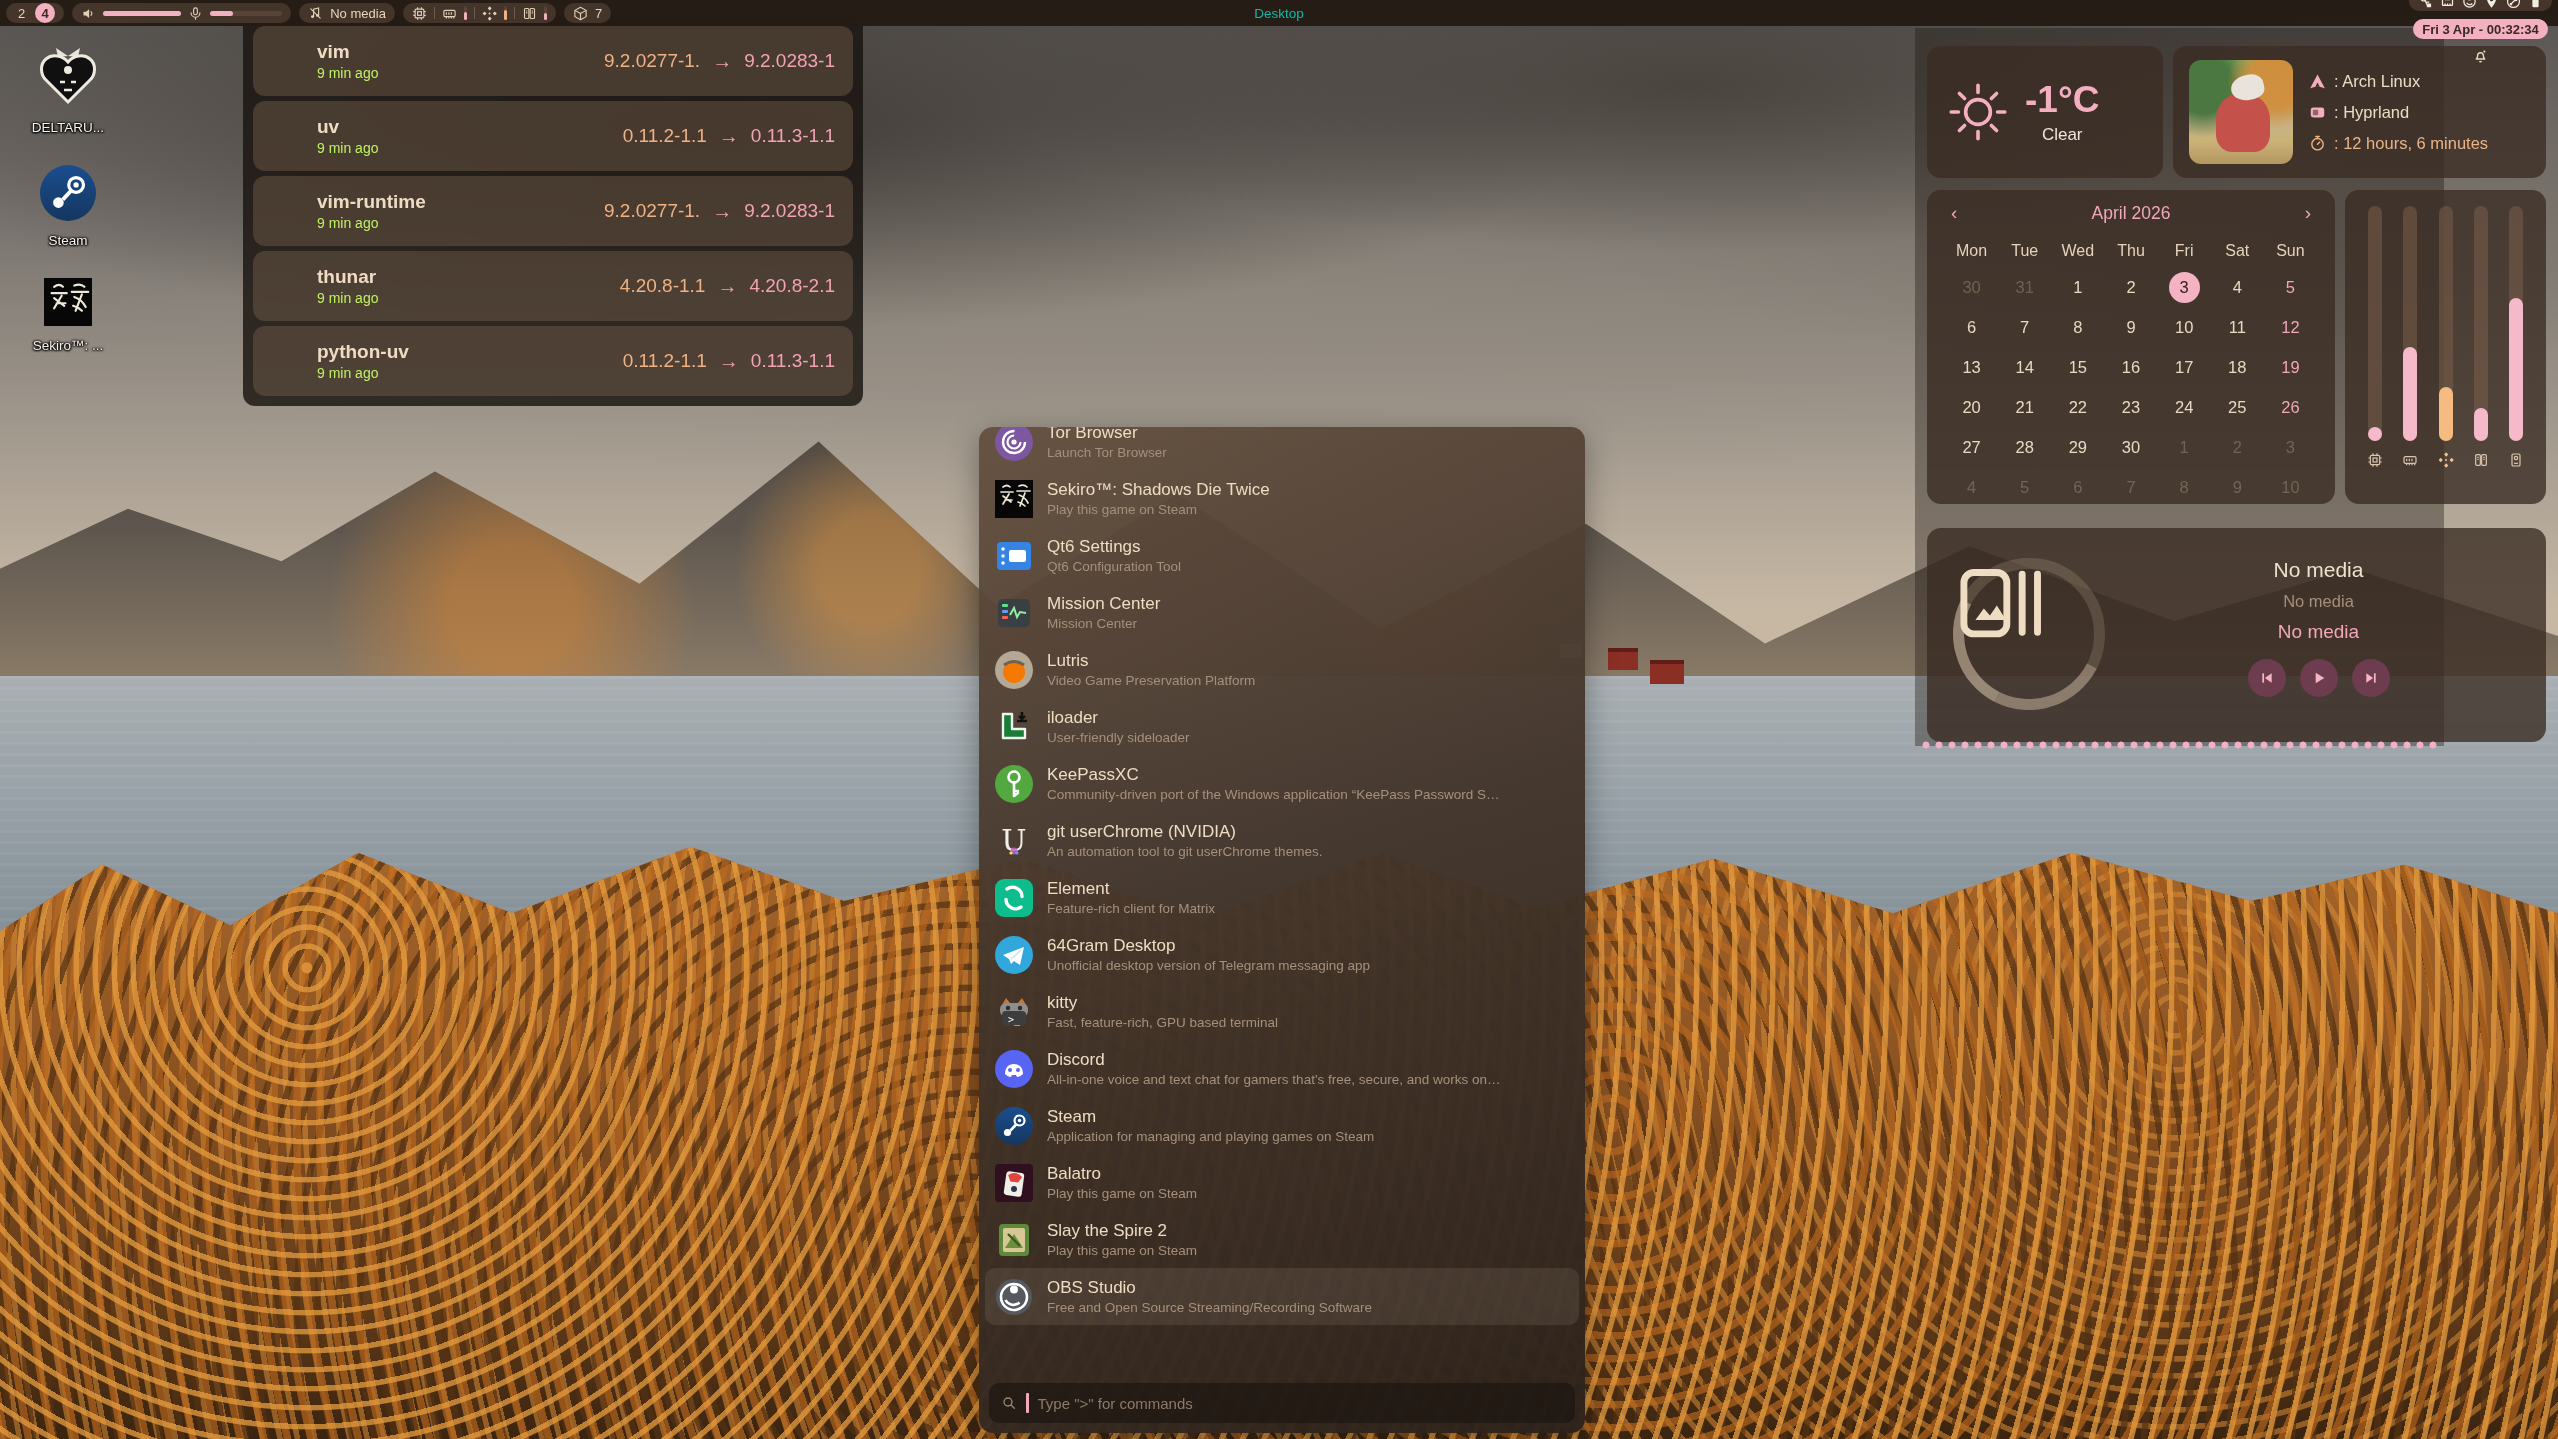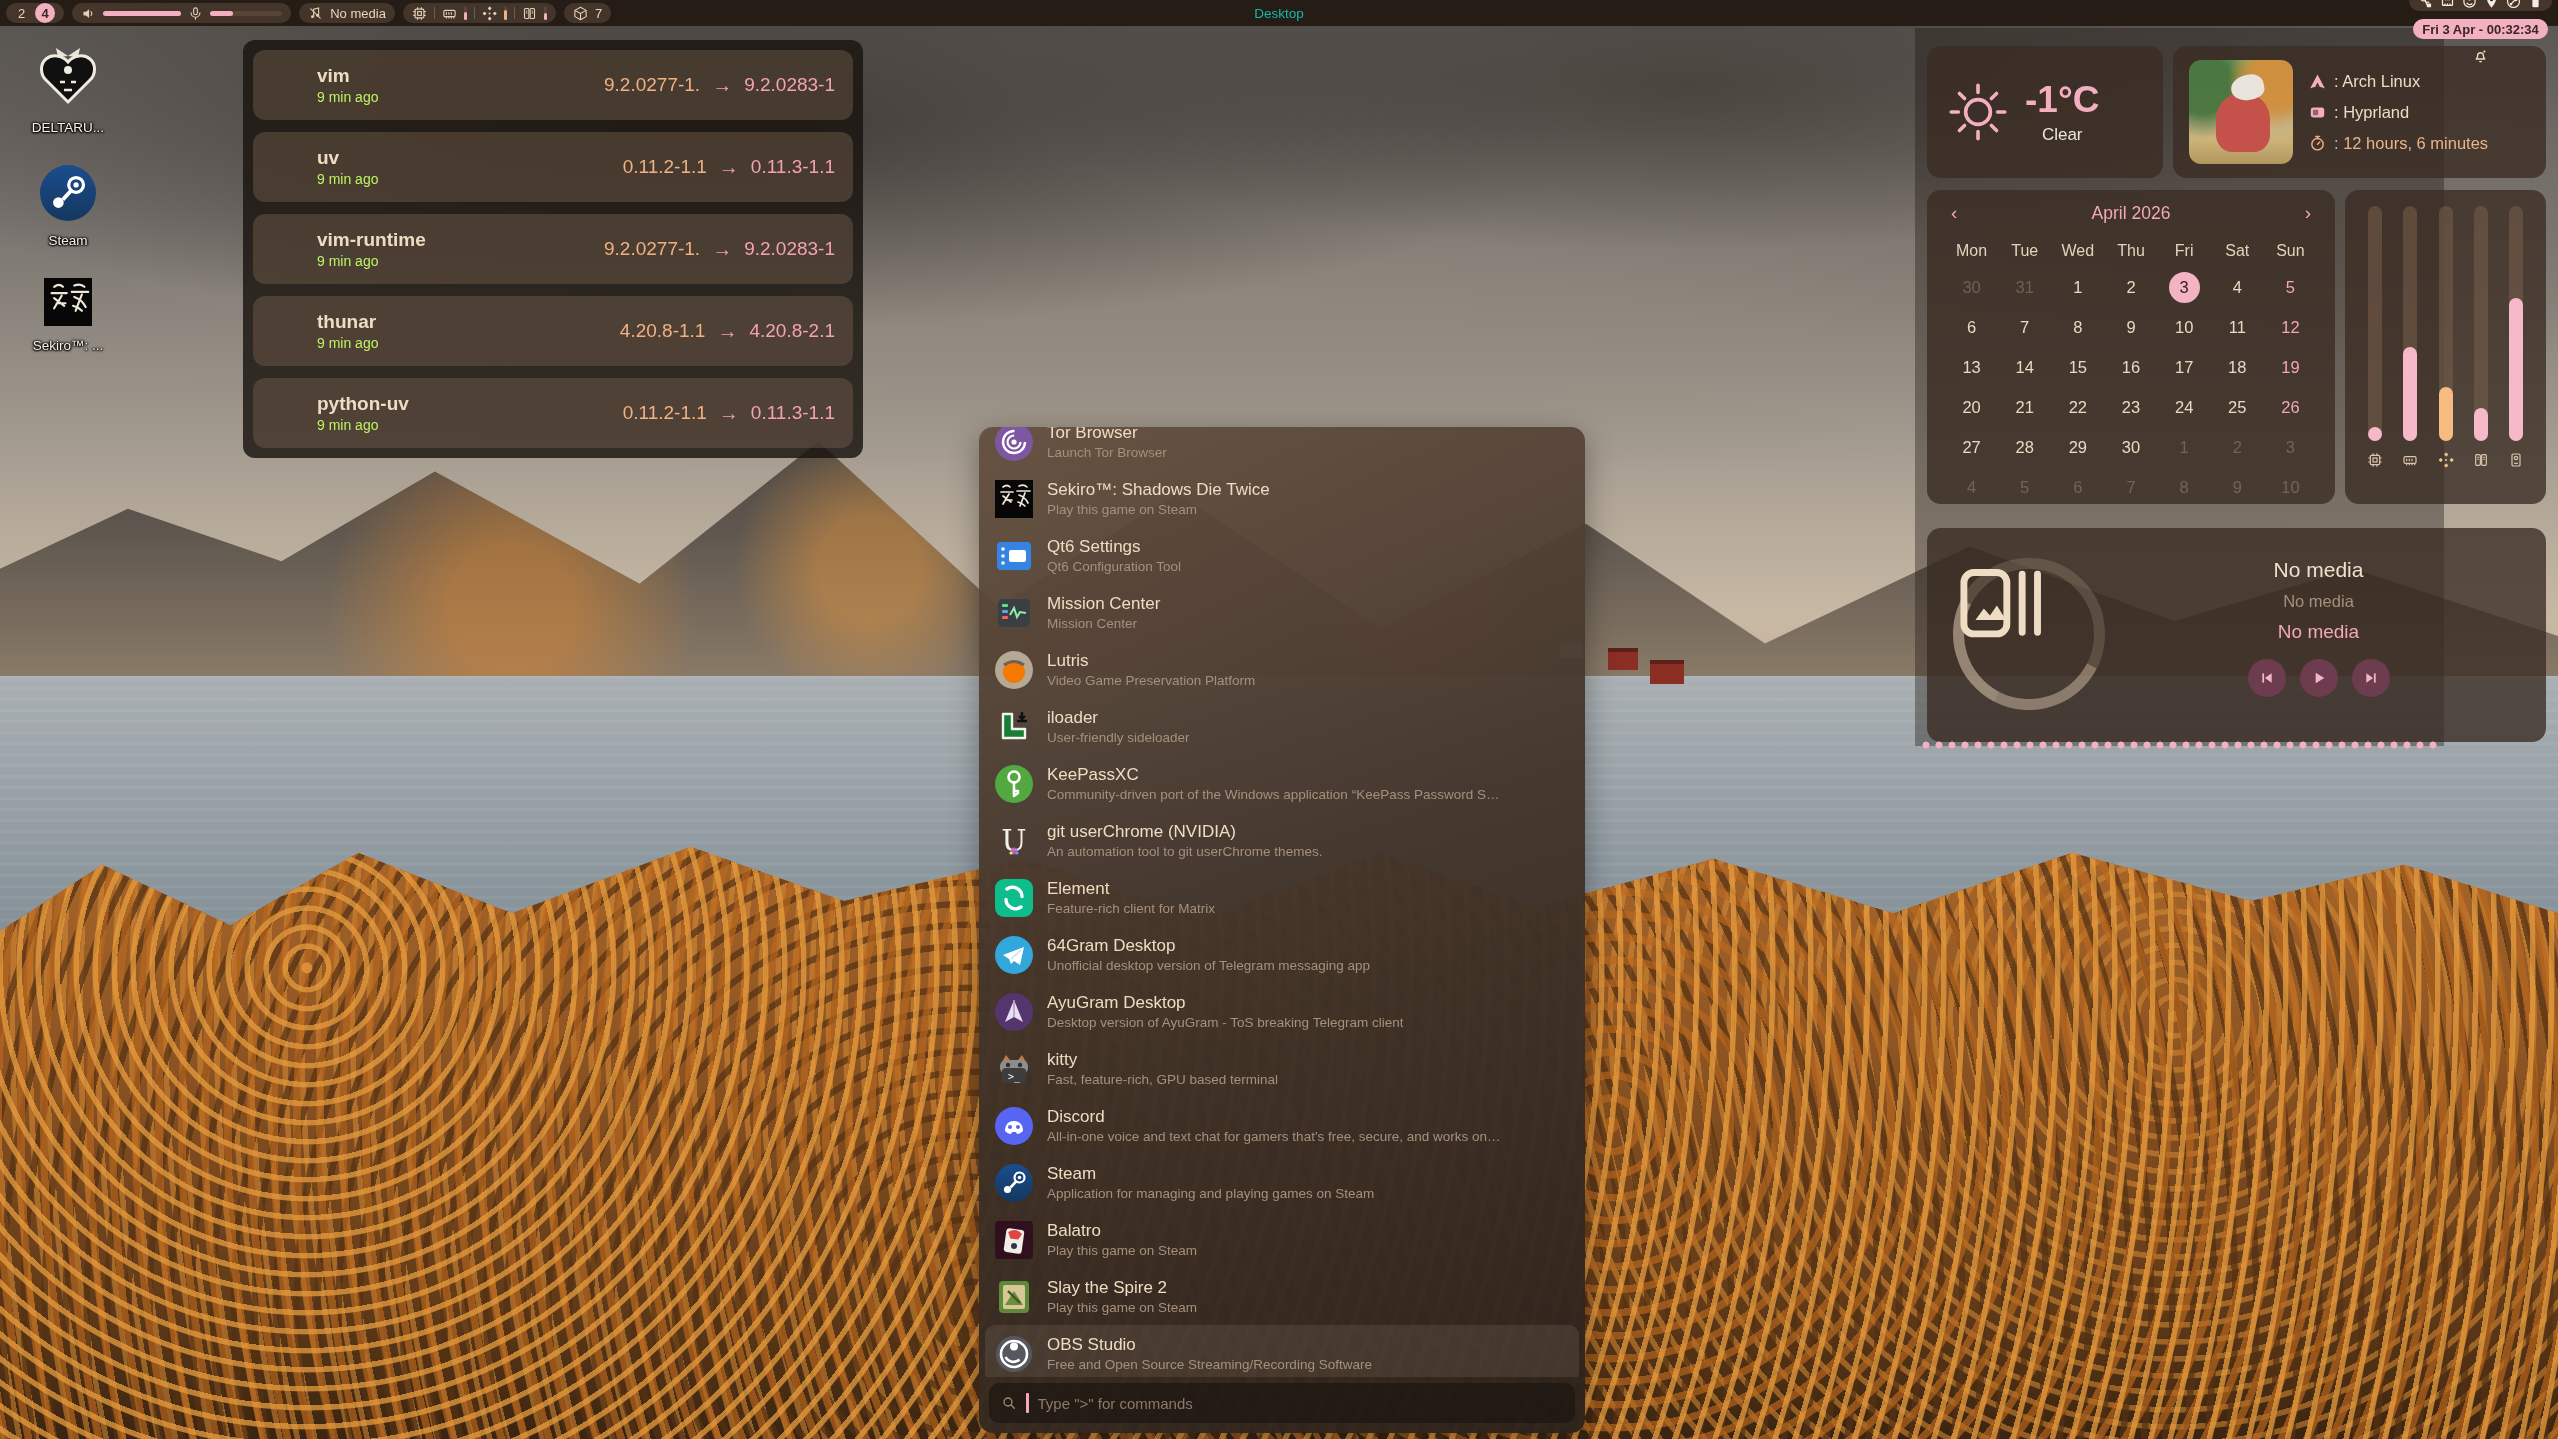--- a/index.html
+++ b/index.html
@@ -65,22 +65,22 @@
 
   
   .desktop-icons { position:absolute; left:16px; top:44px; width:104px; z-index:3;
     display:flex; flex-direction:column; align-items:center; gap:30px; }
   .dicon { display:flex; flex-direction:column; align-items:center; gap:12px; }
   .dicon .art { display:flex; }
   .dicon .lbl { color:#f7f2ea; font-size:13.5px; text-align:center;
     text-shadow:0 0 3px #000,0 1px 2px #000,1px 0 2px #000,-1px 0 2px #000; }
 
   
-  .updates { position:absolute; left:243px; top:40px; width:620px; z-index:20;
-    background:rgba(25,19,15,.82); border-radius:12px; padding:10px; display:flex; flex-direction:column; gap:12px; }
+  .updates { position:absolute; left:243px; top:16px; width:620px; z-index:20;
+    background:rgba(25,19,15,.82); border-radius:12px; padding:10px; display:flex; flex-direction:column; gap:5px; }
   .upd-card { height:70px; border-radius:12px; background:rgba(110,88,70,.5);
     display:flex; align-items:center; padding:0 18px 0 14px; }
   .upd-card .pkg { width:36px; height:36px; color:#eedcc3; flex:none; }
   .upd-names { margin-left:14px; display:flex; flex-direction:column; gap:2px; }
   .upd-name { color:#eedcc3; font-size:19px; font-weight:600; }
   .upd-time { color:#bef264; font-size:14px; }
   .upd-vers { margin-left:auto; display:flex; align-items:center; gap:12px; font-size:19px; }
   .v-old { color:#f0b183; }
   .v-arrow { color:#f2a0b4; font-size:20px; }
   .v-new { color:#f3a2b6; }
@@ -580,33 +580,20 @@
         <span class="app-icon">
           <svg viewBox="0 0 38 38">
             <circle cx="19" cy="19" r="19" fill="#32a7db"></circle>
             <path d="M8 19l21-8-4 18-6-4-3 3-2-5z" fill="#fff"></path>
             <path d="M16 23l10-9" stroke="#c6e4f2" stroke-width="1.4"></path>
           </svg>
         </span>
         <div class="app-text">
           <div class="app-name">64Gram Desktop</div>
           <div class="app-desc">Unofficial desktop version of Telegram messaging app</div>
-        </div>
-      </div>
-      <div class="launcher-row">
-        <span class="app-icon">
-          <svg viewBox="0 0 38 38">
-            <circle cx="19" cy="19" r="19" fill="#55356e"></circle>
-            <path d="M19 7l9 22-9-5-9 5z" fill="#e8dff2"></path>
-            <path d="M19 7v17" stroke="#b49ad0" stroke-width="1.6"></path>
-          </svg>
-        </span>
-        <div class="app-text">
-          <div class="app-name">AyuGram Desktop</div>
-          <div class="app-desc">Desktop version of AyuGram - ToS breaking Telegram client</div>
         </div>
       </div>
       <div class="launcher-row">
         <span class="app-icon">
           <svg viewBox="0 0 38 38">
             <path d="M7 12l4-7 4 5h8l4-5 4 7z" fill="#c17a3f"></path>
             <rect x="5" y="10" width="28" height="14" rx="6" fill="#8d8d8d"></rect>
             <circle cx="13" cy="15" r="2.2" fill="#2d2d2d"></circle>
             <circle cx="25" cy="15" r="2.2" fill="#2d2d2d"></circle>
             <rect x="7" y="18" width="24" height="15" rx="4" fill="#3d3d3d"></rect>

